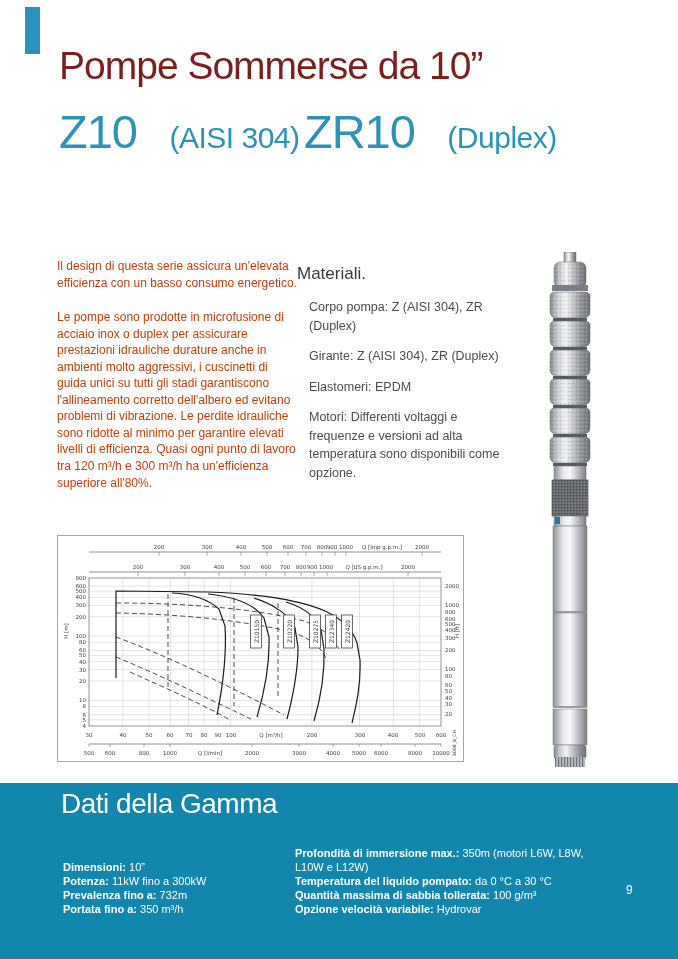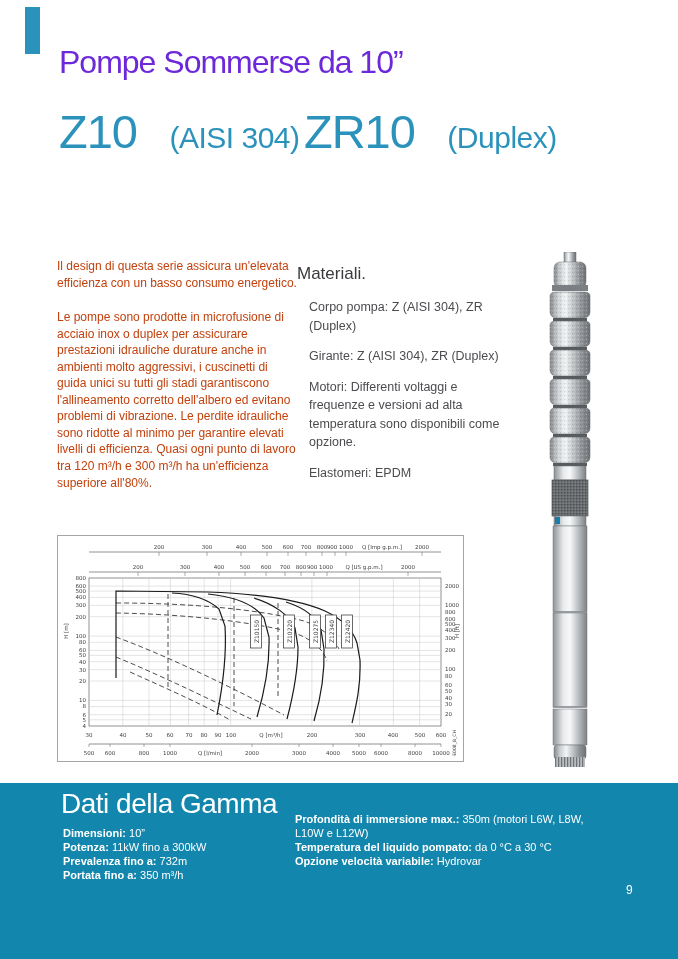--- a/index.html
+++ b/index.html
@@ -1,33 +1,33 @@
 <!DOCTYPE html>
 <html><head>
 <meta charset="utf-8">
 <style>
   html,body{margin:0;padding:0;background:#e9e9e9;}
   .page{position:relative;width:678px;height:959px;background:#ffffff;overflow:hidden;
         font-family:"Liberation Sans","DejaVu Sans",sans-serif;}
   .tab-marker{position:absolute;left:25px;top:7px;width:15px;height:47px;background:#2b93bb;}
-  .title{position:absolute;left:59px;top:44px;color:#6d28d9;font-size:32px;letter-spacing:-1px;white-space:nowrap;}
+  .title{position:absolute;left:59px;top:44px;color:#7f1d1d;font-size:39px;letter-spacing:-1px;white-space:nowrap;}
   .subtitle{position:absolute;left:59px;top:104px;color:#2b93bb;white-space:nowrap;}
   .subtitle .big{font-size:47px;letter-spacing:-1px;}
   .subtitle .small{font-size:30px;letter-spacing:-.5px;margin-left:28px;}
   .intro{position:absolute;left:57px;top:258px;width:242px;color:#c2410c;font-size:12px;line-height:1.38;}
   .intro p{margin:0 0 18px 0;}
   .materials{position:absolute;left:297px;top:261px;width:218px;color:#4c4c50;font-size:12.5px;line-height:1.48;}
   .materials h3{margin:0 0 6px 0;font-size:17px;font-weight:normal;color:#3a3a3e;}
   .materials div{margin:12px;}
   .chart-box{position:absolute;left:57px;top:535px;width:405px;height:225px;border:1px solid #a5a5a5;background:#fff;}
   .chart-box svg{display:block;}
   .pump-fig{position:absolute;left:528px;top:252px;width:84px;height:515px;}
   .footer{position:absolute;left:0;top:783px;width:678px;height:176px;background:#1286ad;color:#fff;}
   .footer h2{position:absolute;left:61px;top:5px;margin:0;font-size:28px;font-weight:normal;letter-spacing:-.5px;}
-  .spec-col{position:absolute;font-size:11px;line-height:14px;}
+  .spec-col{position:absolute;font-size:11px;line-height:14px;margin-top:34px;}
   .spec-left{left:63px;top:43px;width:220px;}
   .spec-right{left:295px;top:29px;width:290px;}
   .spec-col b{font-weight:bold;}
   .page-num{position:absolute;left:626px;top:100px;font-size:12px;}
   .chart-txt{font-family:"DejaVu Sans",sans-serif;fill:#3c3c3c;}
 </style>
 </head>
 <body>
 
 <div class="page">
@@ -45,22 +45,22 @@
 
   <div class="intro">
     <p>Il design di questa serie assicura un'elevata efficienza con un basso consumo energetico.</p>
     <p>Le pompe sono prodotte in microfusione di acciaio inox o duplex per assicurare prestazioni idrauliche durature anche in ambienti molto aggressivi, i cuscinetti di guida unici su tutti gli stadi garantiscono l'allineamento corretto dell'albero ed evitano problemi di vibrazione. Le perdite idrauliche sono ridotte al minimo per garantire elevati livelli di efficienza. Quasi ogni punto di lavoro tra 120 m³/h e 300 m³/h ha un'efficienza superiore all'80%.</p>
   </div>
 
   <div class="materials">
     <h3>Materiali.</h3>
     <div>Corpo pompa: Z (AISI 304), ZR (Duplex)</div>
     <div>Girante: Z (AISI 304), ZR (Duplex)</div>
+    <div>Elastomeri: EPDM</div>
     <div>Motori: Differenti voltaggi e frequenze e versioni ad alta temperatura sono disponibili come opzione.</div>
-    <div>Elastomeri: EPDM</div>
   </div>
 
   <div class="chart-box">
     <svg width="405" height="225" viewBox="0 0 405 225">
 
       <rect x="31" y="42" width="352" height="148" fill="#ffffff" stroke="#777" stroke-width="0.8"></rect>
 
       <g stroke="#c9c9c9" stroke-width="0.5">
         <path d="M64.8,42V190M91,42V190M112.4,42V190M130.6,42V190M146.2,42V190M160,42V190M172.6,42V190M253.9,42V190M301.5,42V190M335.4,42V190M361.6,42V190"></path>
         <path d="M31,50.1H383M31,55.1H383M31,61.4H383M31,69.4H383M31,80.7H383M31,100.1H383M31,106.3H383M31,114.4H383M31,119.4H383M31,125.7H383M31,133.7H383M31,145H383M31,164.4H383M31,170.6H383M31,178.7H383M31,183.8H383"></path>
@@ -296,19 +296,20 @@
     <div class="spec-col spec-left">
       <div><b>Dimensioni:</b><span> 10”</span></div>
       <div><b>Potenza:</b><span> 11kW fino a 300kW</span></div>
       <div><b>Prevalenza fino a:</b><span> 732m</span></div>
       <div><b>Portata fino a:</b><span> 350 m³/h</span></div>
     </div>
 
     <div class="spec-col spec-right">
       <div><b>Profondità di immersione max.:</b><span> 350m (motori L6W, L8W, L10W e L12W)</span></div>
       <div><b>Temperatura del liquido pompato:</b><span> da 0 °C a 30 °C</span></div>
+      <div><b>Quantità massima di sabbia tollerata:</b><span> 100 g/m³</span></div>
       <div><b>Opzione velocità variabile:</b><span> Hydrovar</span></div>
     </div>
 
     <div class="page-num">9</div>
   </div>
 
 </div>
 
 </body></html>

